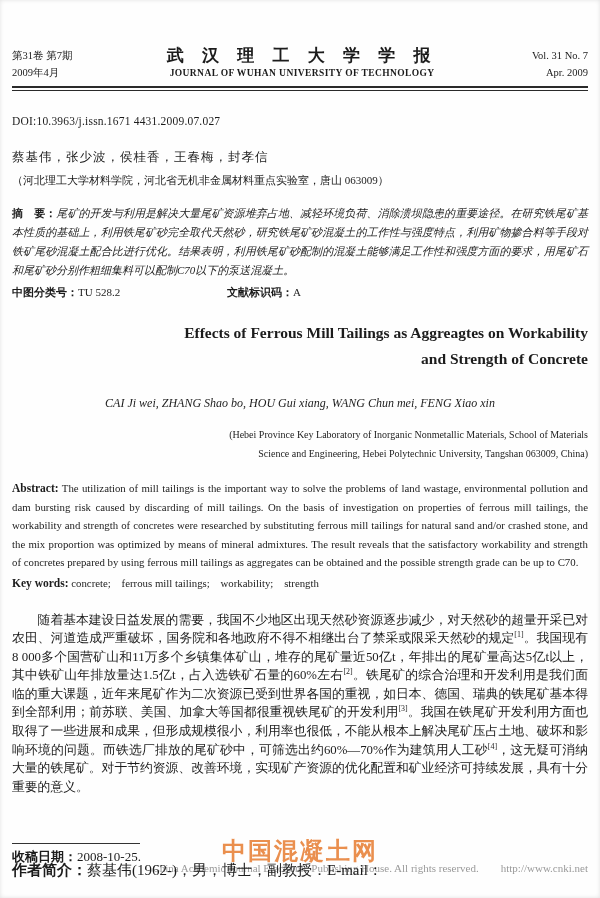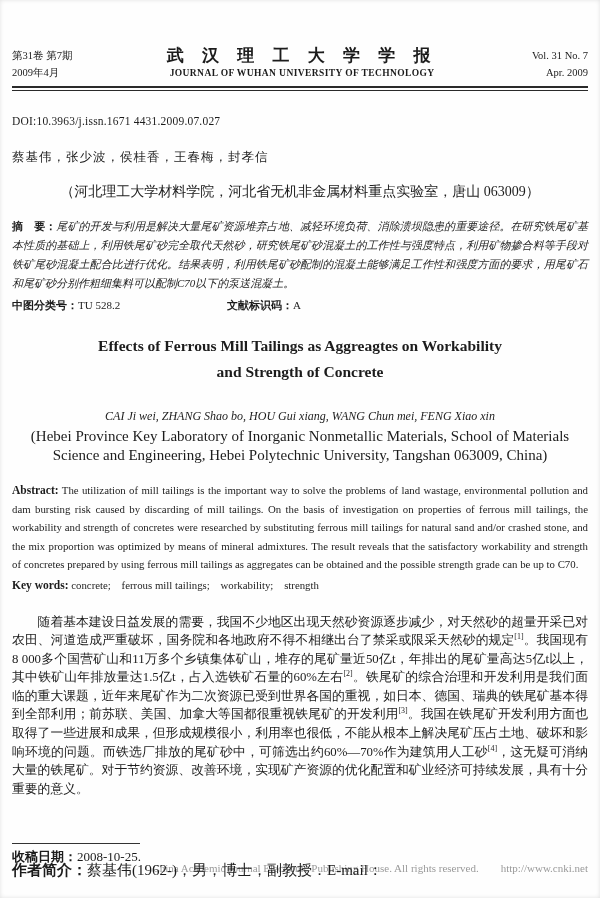--- a/index.html
+++ b/index.html
@@ -16,33 +16,33 @@
   .hdr-side.right{text-align:right;}
   .hdr-center{text-align:center;flex:1;padding:0 6px;}
   .jname-cn{font-size:17px;font-weight:bold;letter-spacing:7px;line-height:20px;}
   .jname-en{font-size:9.5px;font-weight:bold;letter-spacing:.4px;line-height:15px;}
   .double-rule{margin-top:5px;height:2px;border-top:2px solid #2a2a2a;border-bottom:1px solid #2a2a2a;}
   .doi-line{margin-top:24px;font-size:11.5px;letter-spacing:.2px;}
   
   .title-cn{margin-top:22px;text-align:center;font-size:23px;font-weight:bold;letter-spacing:2px;
     font-family:"Liberation Sans","DejaVu Sans",sans-serif;}
   .authors-cn{margin-top:22px;text-align:left;font-size:12.5px;letter-spacing:1px;}
-  .affil-cn{margin-top:17px;text-align:center;font-size:14px;}
+  .affil-cn{margin-top:7px;text-align:left;font-size:11px;}
   .abs-cn{margin-top:16px;font-size:11px;line-height:19px;text-align:justify;font-style:italic;}
   .abs-cn b,.kw-cn b{font-style:normal;font-family:"Liberation Sans","DejaVu Sans",sans-serif;font-weight:bold;margin-top:12px;}
   .kw-cn{margin-top:3px;font-size:11px;line-height:19px;font-style:italic;}
   .clc-row{margin-top:5px;font-size:11px;display:flex;}
   .clc-row .grp{white-space:nowrap;}
   .clc-row .g1{width:215px;}
   .clc-row .g2{flex:1;}
   .clc-row b{font-family:"Liberation Sans","DejaVu Sans",sans-serif;}
   
-  .title-en{margin-top:20px;text-align:center;font-size:15.5px;font-weight:bold;line-height:26px;}
+  .title-en{margin-top:20px;text-align:right;font-size:15.5px;font-weight:bold;line-height:26px;}
   .authors-en{margin-top:24px;text-align:center;font-size:12px;font-style:italic;}
-  .affil-en{margin-top:3px;text-align:center;font-size:15px;line-height:19px;}
+  .affil-en{margin-top:14px;text-align:right;font-size:10px;line-height:19px;}
   .abs-en{margin-top:16px;font-size:10.8px;line-height:18.5px;text-align:justify;}
   .abs-en b,.kw-en b{font-size:11.5px;}
   .kw-en{margin-top:5px;font-size:10.8px;}
   
   .body-par{margin-top:20px;font-size:12.8px;line-height:18.6px;text-align:justify;text-indent:2em;}
   .body-par sup{font-size:.62em;line-height:0;}
   
   .foot-rule{position:absolute;left:12px;top:843px;width:128px;border-top:1.5px solid #333;}
   .foot-received{position:absolute;left:12px;top:848px;font-size:13px;white-space:nowrap;z-index:3;}
   .foot-bio{position:absolute;left:12px;top:861px;font-size:15px;white-space:nowrap;z-index:3;}
@@ -112,14 +112,15 @@
   <div class="body-par">随着基本建设日益发展的需要，我国不少地区出现天然砂资源逐步减少，对天然砂的超量开采已对农田、河道造成严重破坏，国务院和各地政府不得不相继出台了禁采或限采天然砂的规定<sup>[1]</sup>。我国现有8 000多个国营矿山和11万多个乡镇集体矿山，堆存的尾矿量近50亿t，年排出的尾矿量高达5亿t以上，其中铁矿山年排放量达1.5亿t，占入选铁矿石量的60%左右<sup>[2]</sup>。铁尾矿的综合治理和开发利用是我们面临的重大课题，近年来尾矿作为二次资源已受到世界各国的重视，如日本、德国、瑞典的铁尾矿基本得到全部利用；前苏联、美国、加拿大等国都很重视铁尾矿的开发利用<sup>[3]</sup>。我国在铁尾矿开发利用方面也取得了一些进展和成果，但形成规模很小，利用率也很低，不能从根本上解决尾矿压占土地、破坏和影响环境的问题。而铁选厂排放的尾矿砂中，可筛选出约60%—70%作为建筑用人工砂<sup>[4]</sup>，这无疑可消纳大量的铁尾矿。对于节约资源、改善环境，实现矿产资源的优化配置和矿业经济可持续发展，具有十分重要的意义。</div>
 
   <div class="foot-rule"></div>
   <div class="foot-received">
     <b>收稿日期：</b><span>2008-10-25.</span>
   </div>
   <div class="foot-bio">
     <b>作者简介：</b><span>蔡基伟(1962-)，男，博士，副教授．E-mail：</span>
   </div>
   <div class="foot-copyright">China Academic Journal Electronic Publishing House. All rights reserved.　　http://www.cnki.net</div>
+  <div class="watermark" style="color: rgb(232, 131, 60);">中国混凝土网</div>
 
 </div>
 
 </body></html>

